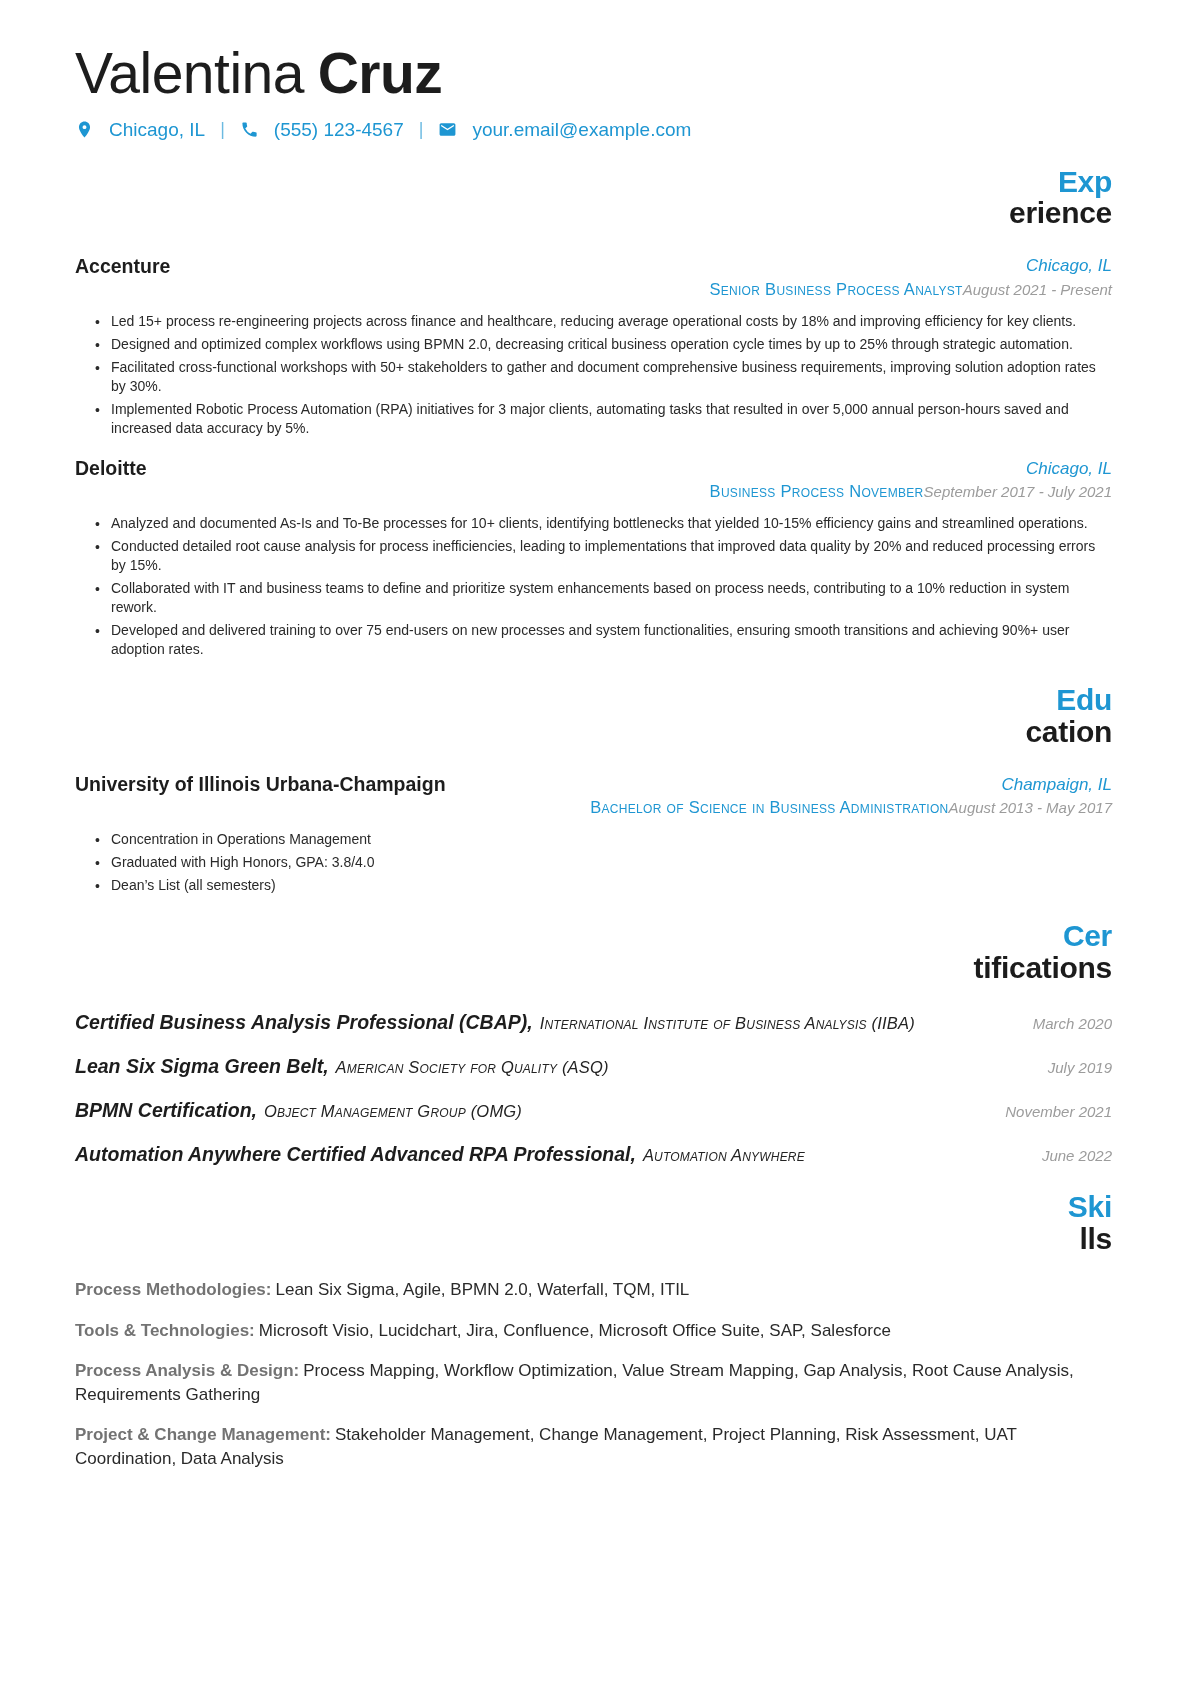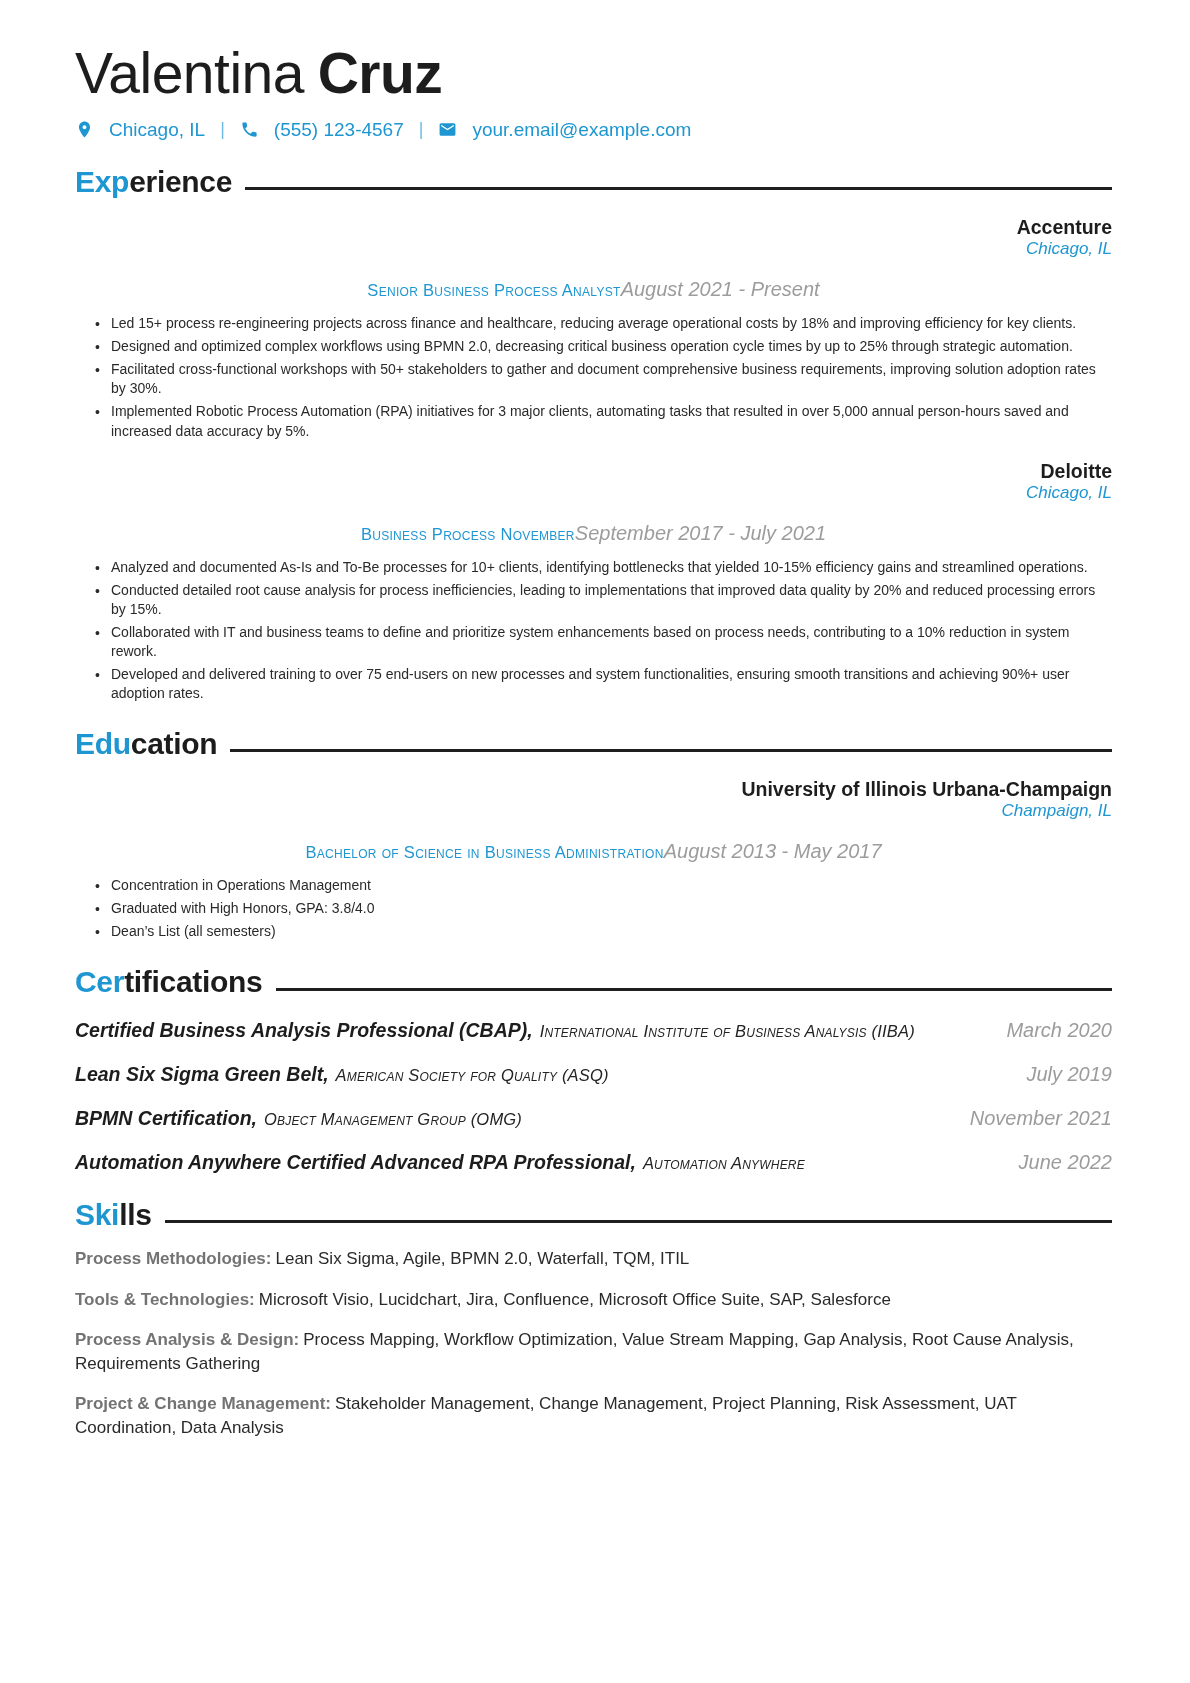--- a/index.html
+++ b/index.html
@@ -25,31 +25,32 @@
   }
   .contact .icon { display: inline-flex; align-items: center; }
   .contact .icon svg { width: 19px; height: 19px; fill: currentColor; }
   .contact .sep { color: var(--accent, #1e96d2); opacity: 0.65; font-size: 18px; }
   
   .section { margin-top: 25px; }
   .section-title {
     display: flex; align-items: flex-end;
     font-size: 30px; font-weight: 700; line-height: 1.05; color: #1c1c1c;
     letter-spacing: -0.3px;
+    flex-direction: column;
   }
   .section-title .accent { color: var(--accent, #1e96d2); }
   .section-title .rule { flex: 1; height: 3px; background: #1f1f1f; margin-left: 13px; margin-bottom: 7px; }
   
   .entry { margin-top: 19px; }
-  .entry-row { display: flex; justify-content: space-between; align-items: flex-end; flex-direction: column; }
+  .entry-row { display: flex; justify-content: space-between; align-items: center; }
   .company { font-size: 19.5px; font-weight: 700; color: #1d1d1d; }
   .location { font-style: italic; font-size: 17px; color: var(--accent, #1e96d2); }
-  .role-row { display: flex; justify-content: center; align-items: baseline; margin-top: 19px; }
+  .role-row { display: flex; justify-content: flex-end; align-items: baseline; margin-top: 2px; }
   .role { font-variant: small-caps; font-size: 16.5px; letter-spacing: 0.3px; color: var(--accent, #1e96d2); }
-  .dates { font-style: italic; font-size: 20px; color: var(--muted, #9c9c9c); }
+  .dates { font-style: italic; font-size: 15px; color: var(--muted, #9c9c9c); }
   .bullets { margin: 13px 0 0 0; padding: 0 0 0 36px; list-style: none; }
   .bullets li {
     position: relative; font-size: 14px; line-height: 1.36;
     margin-bottom: 4px; color: #2a2a2a;
   }
   .bullets li::before {
     content: "\2022"; position: absolute; left: -16px; top: 1px;
     font-size: 14px; color: #2a2a2a;
   }
   

